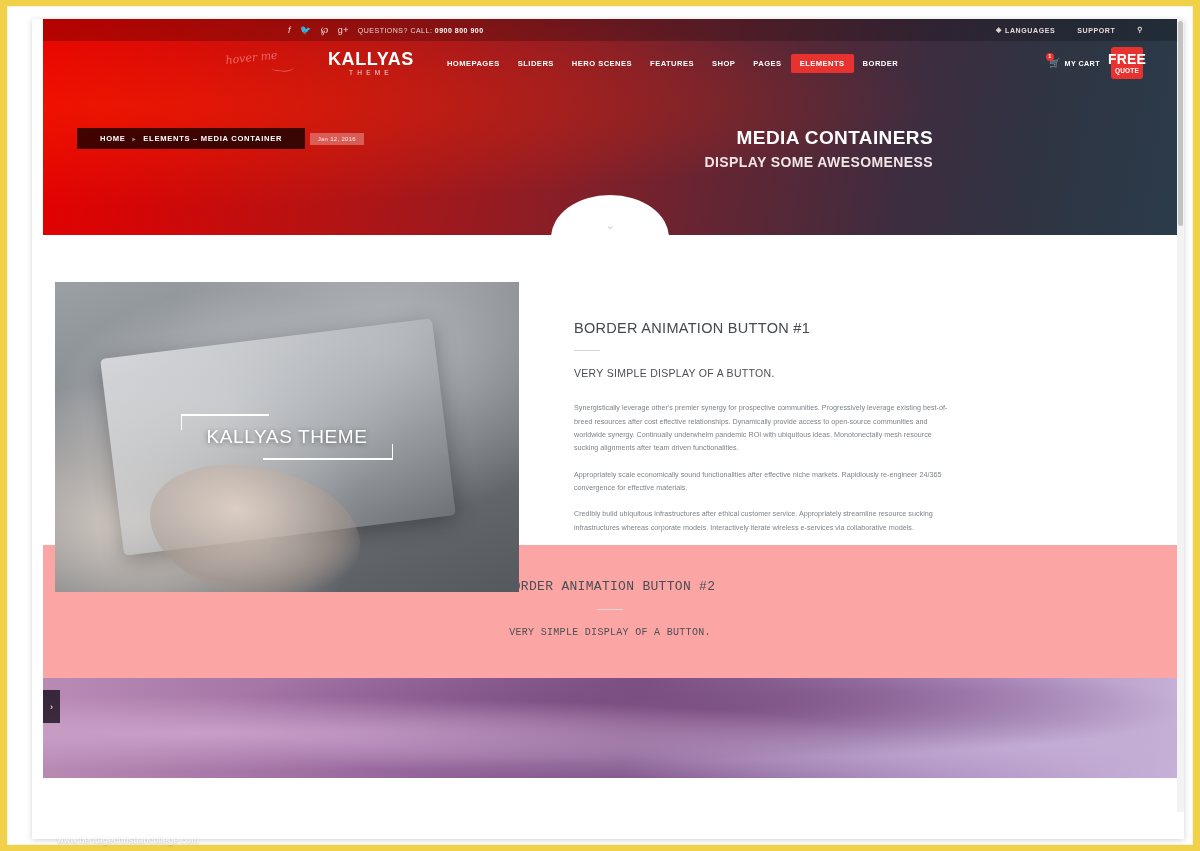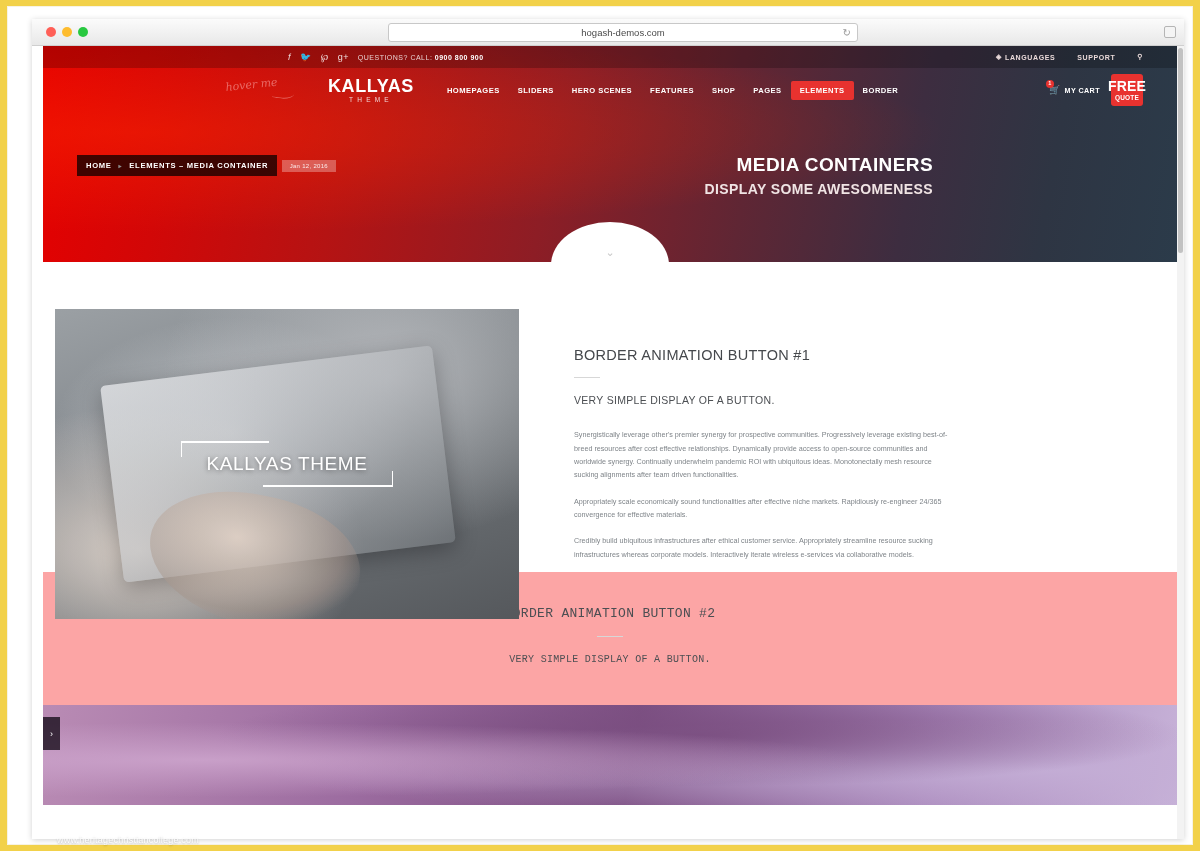--- a/index.html
+++ b/index.html
@@ -239,21 +239,21 @@
     position: relative;
     z-index: 3;
     display: flex;
     align-items: flex-start;
     padding: 42px 34px 0 34px;
   }
   .crumbs-wrap { width: 50%; }
   .crumbs {
     display: inline-flex; align-items: center; gap: 7px;
     background: rgba(0,0,0,0.72);
-    padding: 6px 9px;
+    padding: 6px 23px;
     font-size: 7.6px; font-weight: bold; letter-spacing: .7px;
     color: #ffffff;
   }
   .crumbs .sep { color: #8e8e8e; font-size: 6px; }
   .datebadge {
     display: inline-block;
     margin-top: 6px;
     background: rgba(255,255,255,0.30);
     color: #fbeaea;
     font-size: 6px;
@@ -439,32 +439,20 @@
     margin-left: 44px;
   }
 </style>
 </head>
 <body>
 
 <div class="frame">
 
   <div class="browser">
 
-    <div class="titlebar">
-      <div class="traffic">
-        <div class="dot red"></div>
-        <div class="dot yellow"></div>
-        <div class="dot green"></div>
-      </div>
-      <div class="urlbar">
-        <span>hogash-demos.com</span>
-        <span class="reload-icon">↻</span>
-      </div>
-      <div class="win-right"></div>
-    </div>
 
     <div class="viewport">
       <div class="page">
 
         <div class="hero">
 
           <div class="topbar">
             <div class="topbar-left">
               <span class="soc">𝑓</span>
               <span class="soc">🐦</span>

